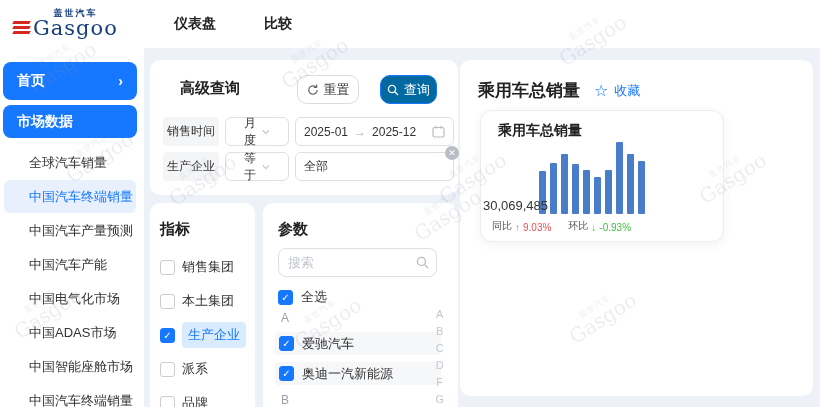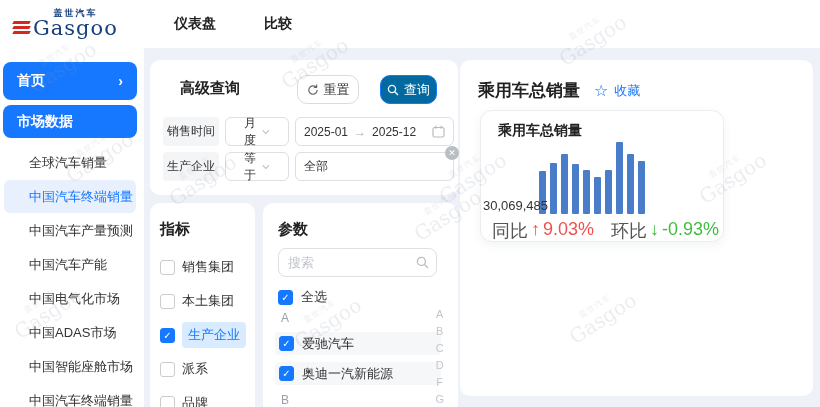--- a/index.html
+++ b/index.html
@@ -78,21 +78,21 @@
   .report-card{left:460px;top:60px;width:353px;height:336px;}
   .report-head{position:absolute;left:18px;top:19px;display:flex;align-items:center;gap:6px;}
   .report-title{font-size:17px;font-weight:bold;color:#222;}
   .fav-star{color:#1677ff;font-size:16px;margin-left:8px;cursor:pointer;}
   .fav-link{color:#1677ff;font-size:13px;cursor:pointer;}
   .chart-card{position:absolute;left:20px;top:50px;width:242px;height:130px;background:#fff;border:1px solid #ededf0;border-radius:12px;box-shadow:0 3px 10px rgba(60,80,120,.07);}
   .chart-title{position:absolute;left:17px;top:11px;font-size:14px;font-weight:bold;color:#222;}
   .bars{position:absolute;left:58px;top:31px;height:72px;display:flex;align-items:flex-end;gap:4px;}
   .bar{width:7px;border-radius:1px;}
   .total{position:absolute;left:2px;top:87px;font-size:13px;color:#333;}
-  .trend{position:absolute;left:11px;top:108px;display:flex;align-items:flex-start;gap:3px;font-size:18px;}
+  .trend{position:absolute;left:11px;top:108px;display:flex;align-items:flex-end;gap:3px;font-size:10px;}
   .t-label{color:#555;}
   .t-up{color:#f05050;}
   .t-down{color:#3fbf3f;}
   .t-gap{width:11px;}
 
   
   .wm{position:absolute;transform:rotate(-33deg);color:#8d97a8;opacity:.17;text-align:center;line-height:1;pointer-events:none;z-index:40;}
   .wm .l1{font-size:8px;letter-spacing:1px;display:block;}
   .wm .l2{font-family:"DejaVu Serif","Liberation Serif",serif;font-size:20px;display:block;}
 

